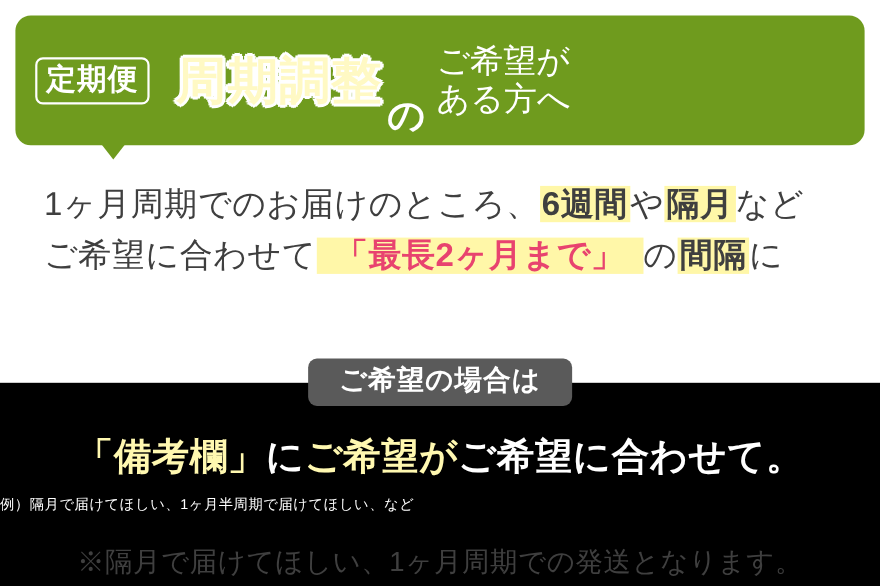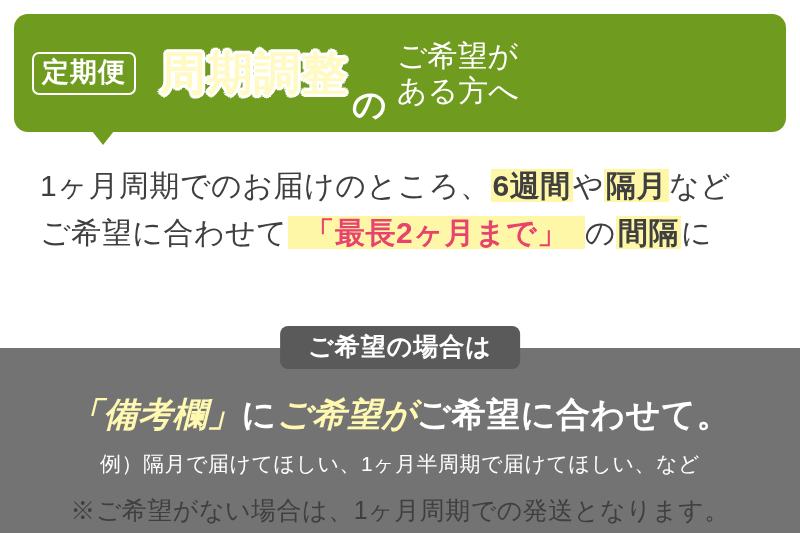--- a/index.html
+++ b/index.html
@@ -120,21 +120,21 @@
     margin-top: 24px;
   }
 
   
   .pink-section {
     position: absolute;
     left: 0;
     right: 0;
     bottom: 0;
     height: 185px;
-    background: #737373;
+    background: #000000;
     color: #ffffff;
     box-sizing: border-box;
   }
   .pill {
     position: absolute;
     top: -22px;
     left: 50%;
     transform: translateX(-50%);
     background: #5a5a5a;
     color: #ffffff;
@@ -149,25 +149,24 @@
   .pink-main {
     text-align: center;
     font-size: 34px;
     font-weight: bold;
     letter-spacing: 0.5px;
     padding-top: 44px;
     white-space: nowrap;
   }
   .pink-main .q {
     color: #fff8b0;
-    font-style: italic;
   }
   .pink-example {
-    text-align: center;
-    font-size: 21px;
+    text-align: left;
+    font-size: 13px;
     padding-top: 12px;
     letter-spacing: 0.5px;
     white-space: nowrap;
   }
 
   
   .note {
     position: absolute;
     left: 0;
     right: 0;
@@ -201,15 +200,15 @@
     <div><span>1ヶ月周期でのお届けのところ、</span><span class="hl-yellow strong-dark">6週間</span><span>や</span><span class="hl-yellow strong-dark">隔月</span><span>など</span></div>
     <div><span>ご希望に合わせて</span><span class="hl-quote">「最長2ヶ月まで」</span><span>の</span><span class="hl-yellow strong-dark">間隔</span><span>に</span></div>
   </div>
 
   <div class="pink-section">
     <div class="pill">ご希望の場合は</div>
     <div class="pink-main"><span class="q">「備考欄」</span><span>に</span><span class="q">ご希望が</span><span>ご希望に合わせて。</span></div>
     <div class="pink-example">例）隔月で届けてほしい、1ヶ月半周期で届けてほしい、など</div>
   </div>
 
-  <div class="note">※ご希望がない場合は、1ヶ月周期での発送となります。</div>
+  <div class="note">※隔月で届けてほしい、1ヶ月周期での発送となります。</div>
 
 </div>
 
 </body></html>

